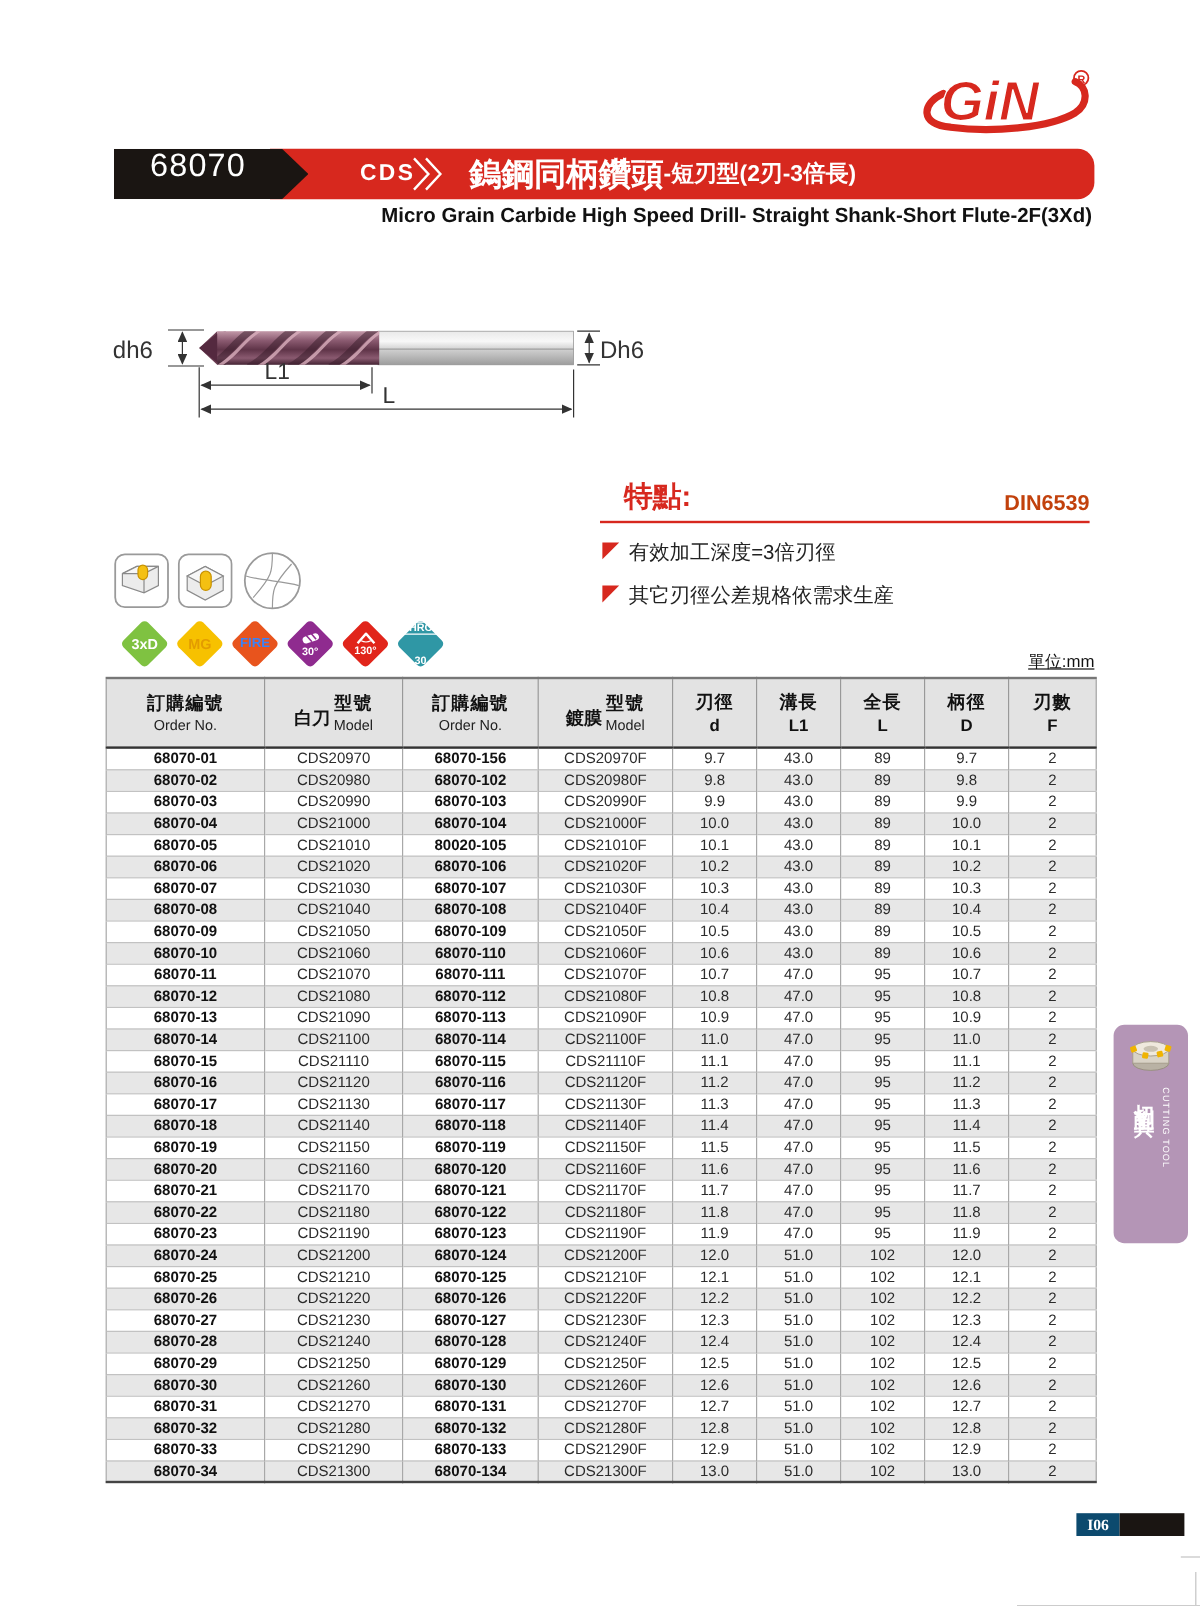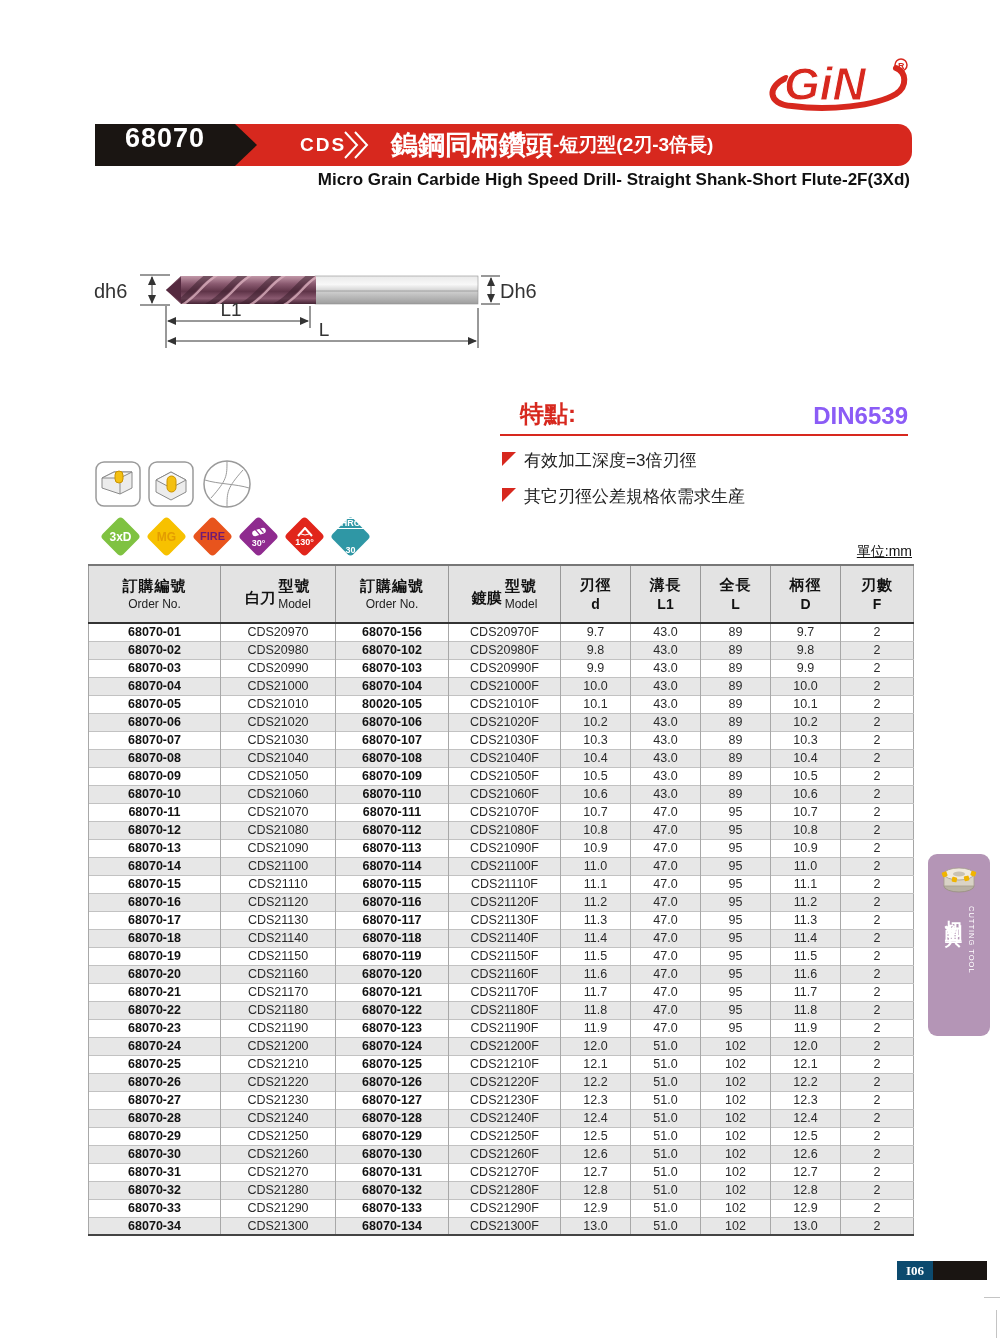--- a/index.html
+++ b/index.html
@@ -8,37 +8,37 @@
 
   
   .logo { position:absolute; left:758px; top:48px; width:160px; height:70px; }
 
   
   .header-bar { position:absolute; left:95px; top:124px; width:817px; height:42px; }
   .header-red { position:absolute; left:130px; top:0; right:0; height:42px; background:#d7281e; border-radius:0 14px 14px 0; }
   .header-black { position:absolute; left:0; top:0; width:162px; height:42px;
     background:#1a1512; clip-path:polygon(0 0, 140px 0, 162px 21px, 140px 42px, 0 42px); }
   .header-code { position:absolute; left:0; top:0; width:140px; height:28px; display:flex; align-items:center; justify-content:center;
-    color:#fff; font-size:27px; font-weight:bold; letter-spacing:1px; }
+    color:#fff; font-size:27px; font-weight:normal; letter-spacing:1px; }
   .header-series { position:absolute; left:168px; top:0; width:120px; height:42px; display:flex; align-items:center; justify-content:center;
     color:#fff; font-size:19px; font-weight:bold; letter-spacing:2px; }
   .header-chevron { position:absolute; left:244px; top:6px; }
   .header-title { position:absolute; left:296px; top:0; height:42px; display:flex; align-items:center; color:#fff; white-space:nowrap; }
   .title-zh { font-size:27px; font-weight:bold; }
   .title-suffix { font-size:19px; font-weight:bold; }
   .subtitle { position:absolute; left:0; top:170px; width:910px; text-align:right; font-size:17px; font-weight:bold; color:#111; }
 
   
   .diagram { position:absolute; left:88px; top:248px; }
 
   
   .features { position:absolute; left:500px; top:398px; width:408px; }
   .features-head { display:flex; justify-content:space-between; align-items:flex-end; border-bottom:2px solid #d7281e; padding-bottom:4px; }
   .features-title { color:#d7281e; font-size:24px; font-weight:bold;margin-left:20px; }
-  .features-std { color:#8b5cf6; font-size:24px; font-weight:bold; }
+  .features-std { color:#c2410c; font-size:18px; font-weight:bold; }
   .feature-item { display:flex; align-items:flex-start; margin-top:13px; font-size:17px; color:#222; }
   .tri { width:0; height:0; border-top:14px solid #d7281e; border-right:14px solid transparent; margin:3px 8px 0 2px; flex:none; }
 
   
   .pictos { position:absolute; left:95px; top:458px; display:flex; gap:7px; }
   
   .badges { position:absolute; left:101px; top:517px; display:flex; gap:7px; }
   .badge { position:relative; width:39px; height:39px; }
   .badge-inner { position:absolute; inset:5px; transform:rotate(45deg); border-radius:4px; }
   .badge-content { position:absolute; inset:0; display:flex; flex-direction:column; align-items:center; justify-content:center;
@@ -215,21 +215,21 @@
         </div>
       </div>
       <div class="badge">
         <div class="badge-inner" style="background:#f7c100"></div>
         <div class="badge-content" style="color:#e39c00">
           <span style="font-size:12px;">MG</span>
         </div>
       </div>
       <div class="badge">
         <div class="badge-inner" style="background:#e8541d"></div>
-        <div class="badge-content" style="color:#701a75">
+        <div class="badge-content" style="color:#3b82f6">
           <span style="font-size:11px;">FIRE</span>
         </div>
       </div>
       <div class="badge">
         <div class="badge-inner" style="background:#8f2b8f"></div>
         <div class="badge-content" style="color:#ffffff">
           <svg width="16" height="12" viewBox="0 0 16 12">
             <rect x="1" y="3" width="14" height="6" rx="3" fill="#fff" transform="rotate(-18 8 6)"></rect>
             <line x1="5" y1="2" x2="8" y2="9" stroke="#8f2b8f" stroke-width="1.3" transform="rotate(-18 8 6)"></line>
             <line x1="9" y1="1" x2="12" y2="8" stroke="#8f2b8f" stroke-width="1.3" transform="rotate(-18 8 6)"></line>

